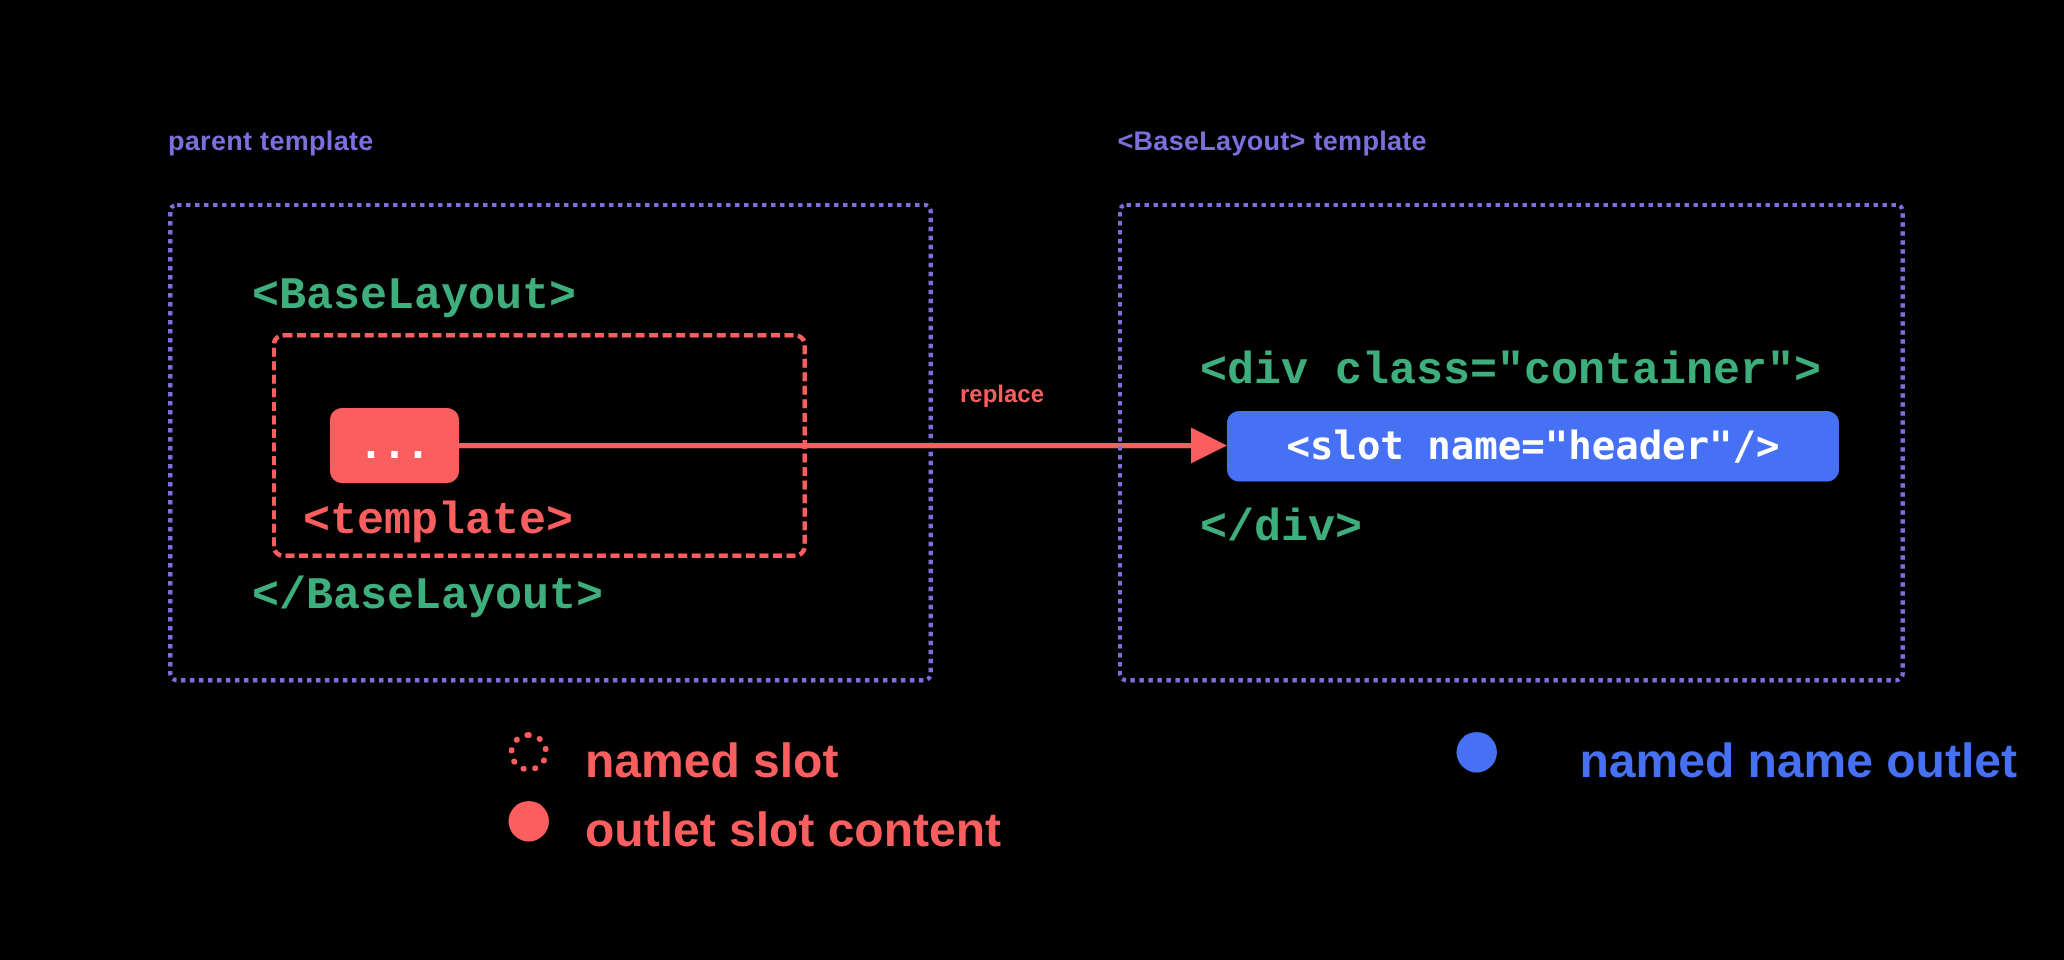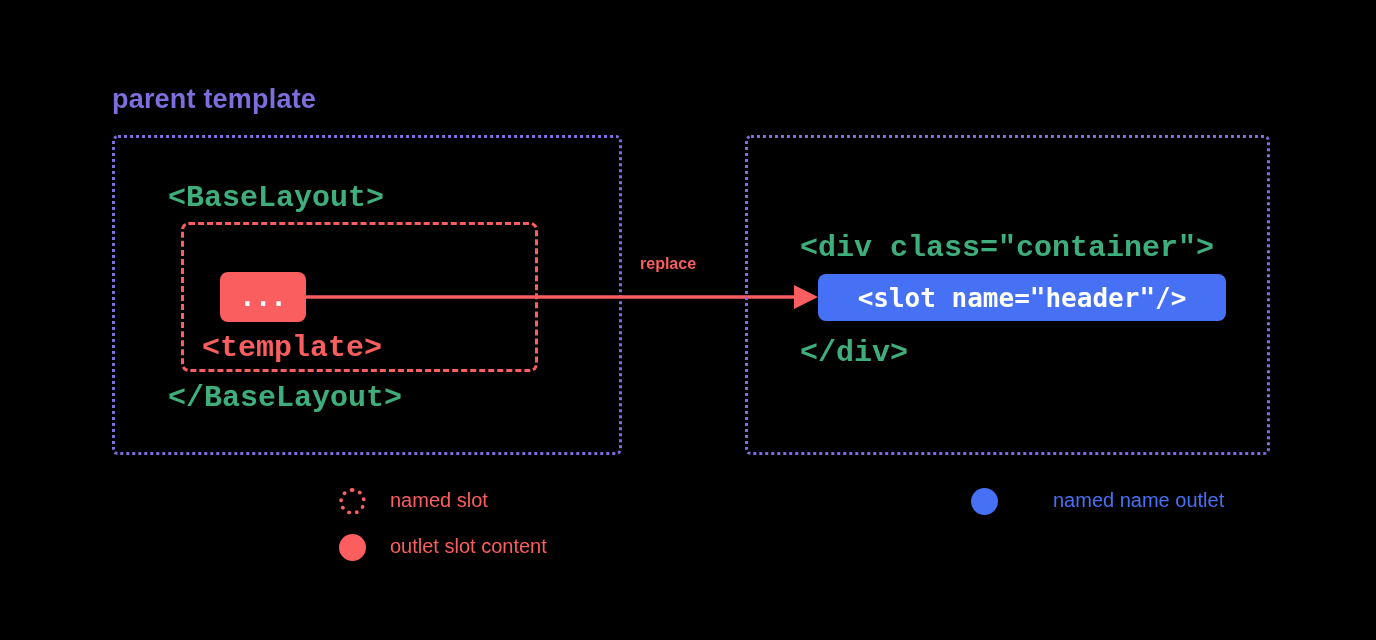--- a/index.html
+++ b/index.html
@@ -9,21 +9,21 @@
   }
   .canvas {
     position: relative;
     width: 1376px;
     height: 640px;
     background: #000;
     overflow: hidden;
   }
   .panel-title {
     position: absolute;
-    font-size: 27px;
+    font-size: 18px;
     font-weight: bold;
     color: var(--purple);
     letter-spacing: 0.2px;
   }
   .dotted-box {
     position: absolute;
     border: 3px dotted var(--purple);
     border-radius: 6px;
     background: transparent;
   }
@@ -83,22 +83,22 @@
     position: absolute;
     width: 27px;
     height: 27px;
     border-radius: 50%;
   }
   .legend-dot.dotted { border: 4px dotted var(--red); background: transparent; }
   .legend-dot.solid-red { background: var(--red); }
   .legend-dot.solid-blue { background: var(--blue); }
   .legend-label {
     position: absolute;
-    font-size: 20px;
-    font-weight: normal;
+    font-size: 32px;
+    font-weight: bold;
   }
   .legend-label.red  { color: var(--red); }
   .legend-label.blue { color: var(--blue); }
 </style>
 </head>
 <body>
 
 <div class="canvas" style="--purple:#7c6fdd; --green:#3eaf7c; --red:#fa5e5e; --blue:#4671f5;">
 
   <div class="panel-title" style="left:112px; top:84px;">parent template</div>
@@ -116,20 +116,21 @@
 
   <div class="code red" style="left:202px; top:331px;">&lt;template&gt;</div>
 
   <svg class="arrow-svg" viewBox="0 0 1376 640" xmlns="http://www.w3.org/2000/svg">
     <line x1="306" y1="297" x2="798" y2="297" stroke="#fa5e5e" stroke-width="3.5"></line>
     <polygon points="818,297 794,285 794,309" fill="#fa5e5e"></polygon>
   </svg>
 
   <div class="arrow-label" style="left:640px; top:255px;">replace</div>
 
+  <div class="panel-title" style="left:745px; top:84px;">&lt;BaseLayout&gt; template</div>
 
   <div class="dotted-box" style="left:745px; top:135px; width:525px; height:320px;"></div>
 
   <div class="code green" style="left:800px; top:231px;">&lt;div class="container"&gt;</div>
 
   <div class="slot-outlet-box" style="left:818px; top:274px; width:408px; height:47px;">&lt;slot name="header"/&gt;</div>
 
   <div class="code green" style="left:800px; top:336px;">&lt;/div&gt;</div>
 
   <div class="legend-dot dotted" style="left:339px; top:488px;"></div>

